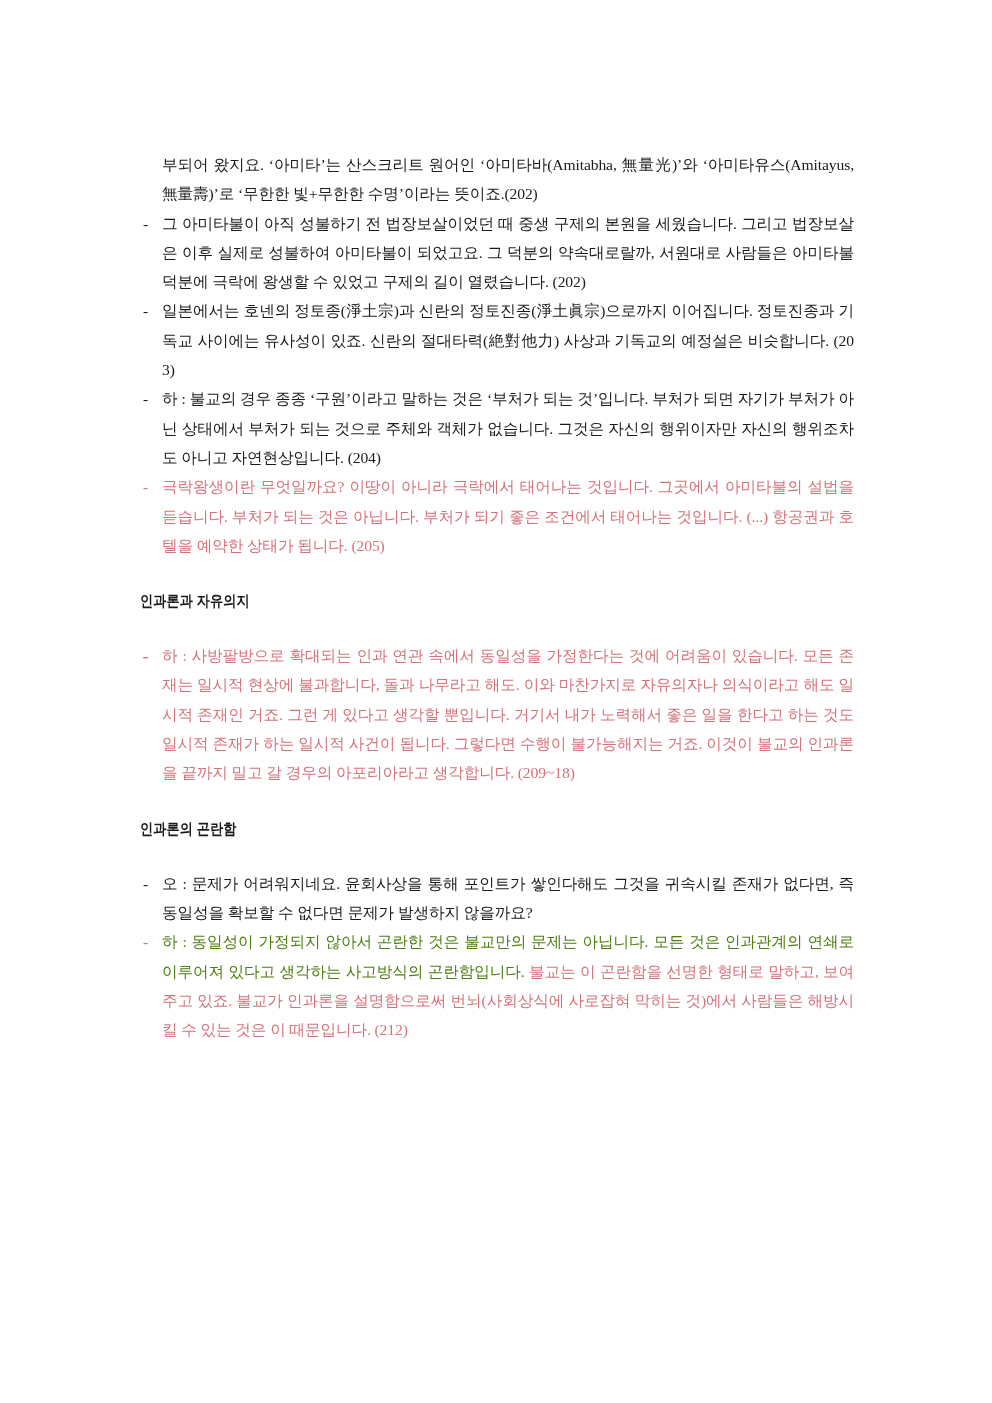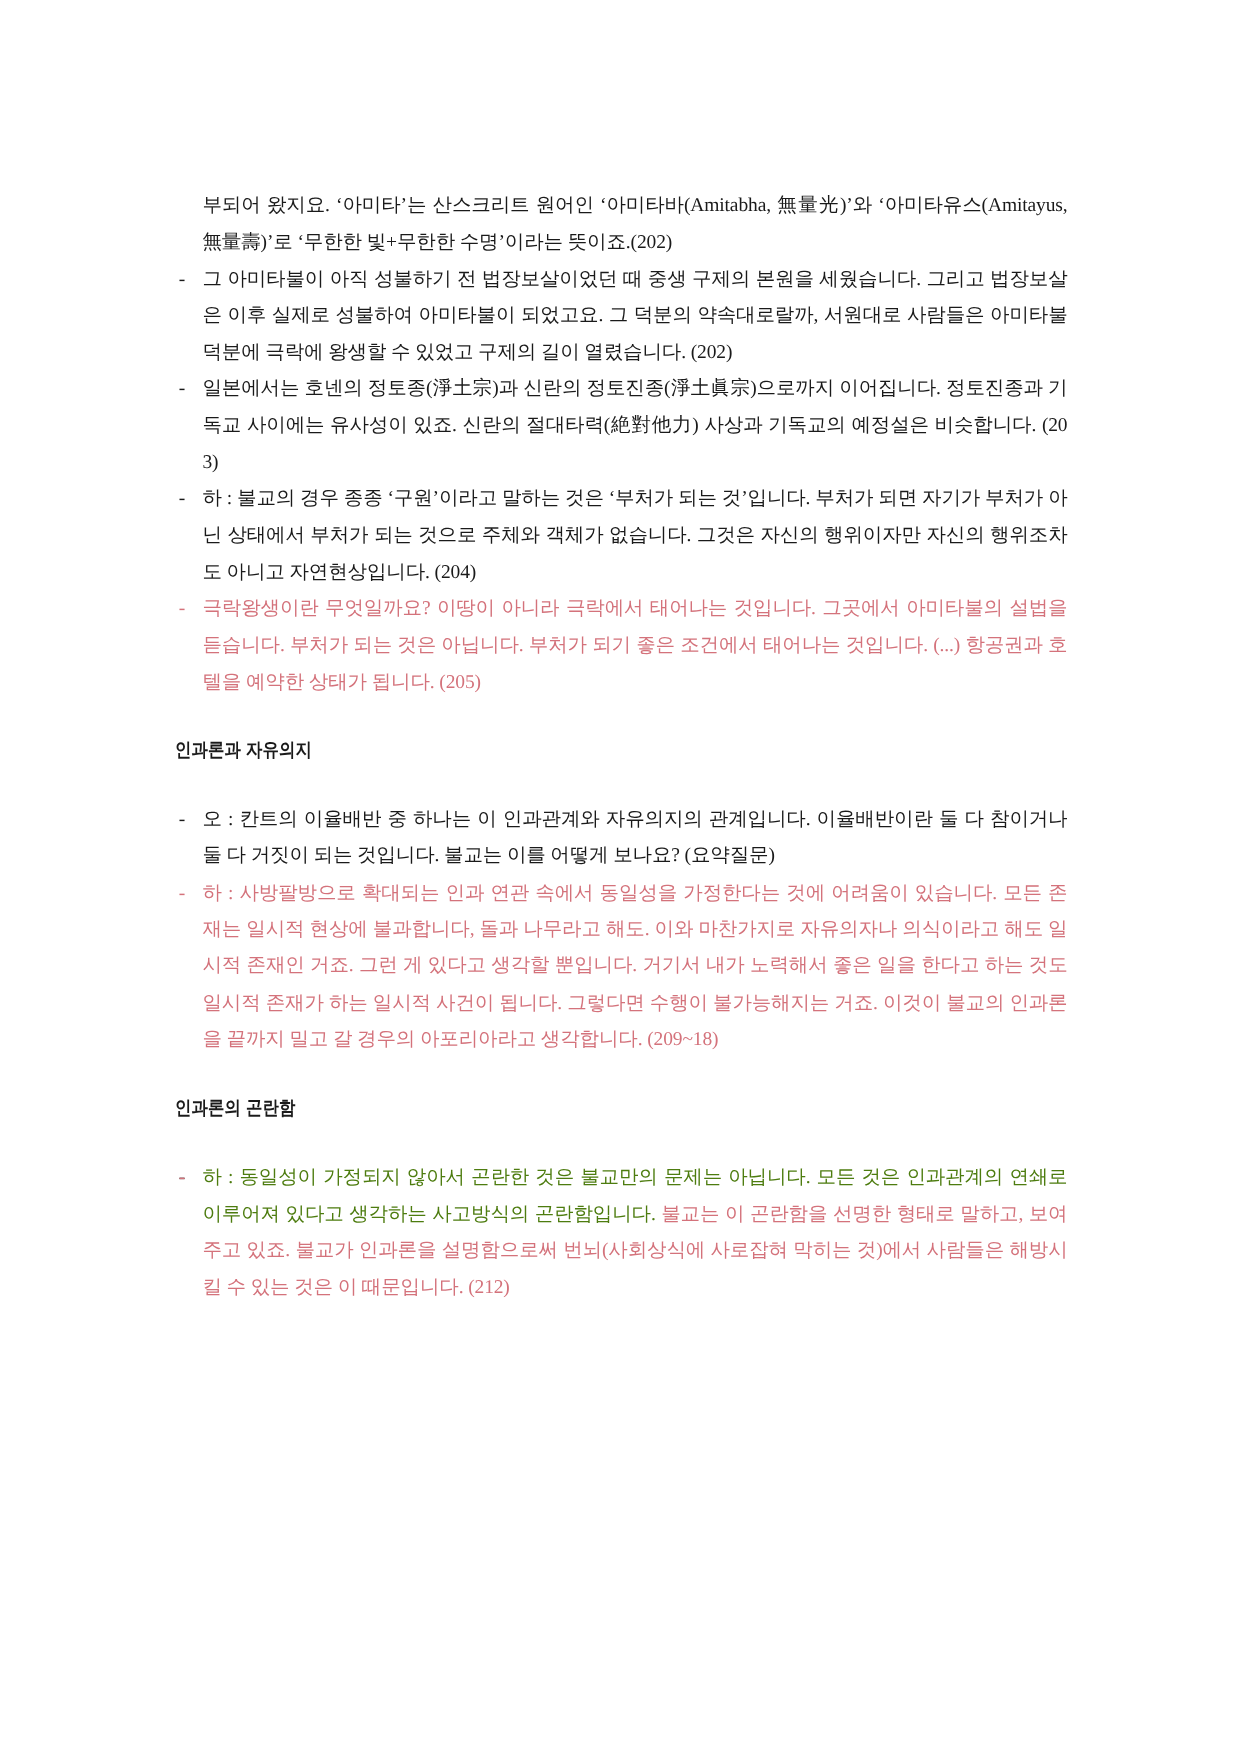--- a/index.html
+++ b/index.html
@@ -127,34 +127,34 @@
       <span class="bullet red">-</span>
       <span>극락왕생이란 무엇일까요? 이땅이 아니라 극락에서 태어나는 것입니다. 그곳에서 아미타불의 설법을 듣습니다. 부처가 되는 것은 아닙니다. 부처가 되기 좋은 조건에서 태어나는 것입니다. (...) 항공권과 호텔을 예약한 상태가 됩니다. (205)</span>
     </p>
 
     <div class="gap-before-heading"></div>
     <h2 class="heading">인과론과 자유의지</h2>
     <div class="gap-after-heading"></div>
 
     <p class="para">
       <span class="bullet">-</span>
-      <span>오 : 칸트의 이율배반 중 하나는 이 인과관계와 자유의지의 관계입니다. 이율배반이란 둘 다 참이거나 둘 다 거짓이 되는 것입니다. 불교는 이를 어떻게 보나요? (요약질문)</span>
     </p>
 
     <p class="para red">
       <span class="bullet red">-</span>
       <span>하 : 사방팔방으로 확대되는 인과 연관 속에서 동일성을 가정한다는 것에 어려움이 있습니다. 모든 존재는 일시적 현상에 불과합니다, 돌과 나무라고 해도. 이와 마찬가지로 자유의자나 의식이라고 해도 일시적 존재인 거죠. 그런 게 있다고 생각할 뿐입니다. 거기서 내가 노력해서 좋은 일을 한다고 하는 것도 일시적 존재가 하는 일시적 사건이 됩니다. 그렇다면 수행이 불가능해지는 거죠. 이것이 불교의 인과론을 끝까지 밀고 갈 경우의 아포리아라고 생각합니다. (209~18)</span>
     </p>
 
     <div class="gap-before-heading"></div>
     <h2 class="heading">인과론의 곤란함</h2>
     <div class="gap-after-heading"></div>
 
     <p class="para">
       <span class="bullet">-</span>
+      <span>오 : 문제가 어려워지네요. 윤회사상을 통해 포인트가 쌓인다해도 그것을 귀속시킬 존재가 없다면, 즉 동일성을 확보할 수 없다면 문제가 발생하지 않을까요?</span>
     </p>
 
     <p class="para">
       <span class="bullet red">-</span>
       <span class="tail">하 : 동일성이 가정되지 않아서 곤란한 것은 불교만의 문제는 아닙니다. 모든 것은 인과관계의 연쇄로 이루어져 있다고 생각하는 사고방식의 곤란함입니다. </span><span class="red-span">불교는 이 곤란함을 선명한 형태로 말하고, 보여주고 있죠. 불교가 인과론을 설명함으로써 번뇌(사회상식에 사로잡혀 막히는 것)에서 사람들은 해방시킬 수 있는 것은 이 때문입니다. (212)</span>
     </p>
 
   </div>
 
   <div class="page-number">22</div>

